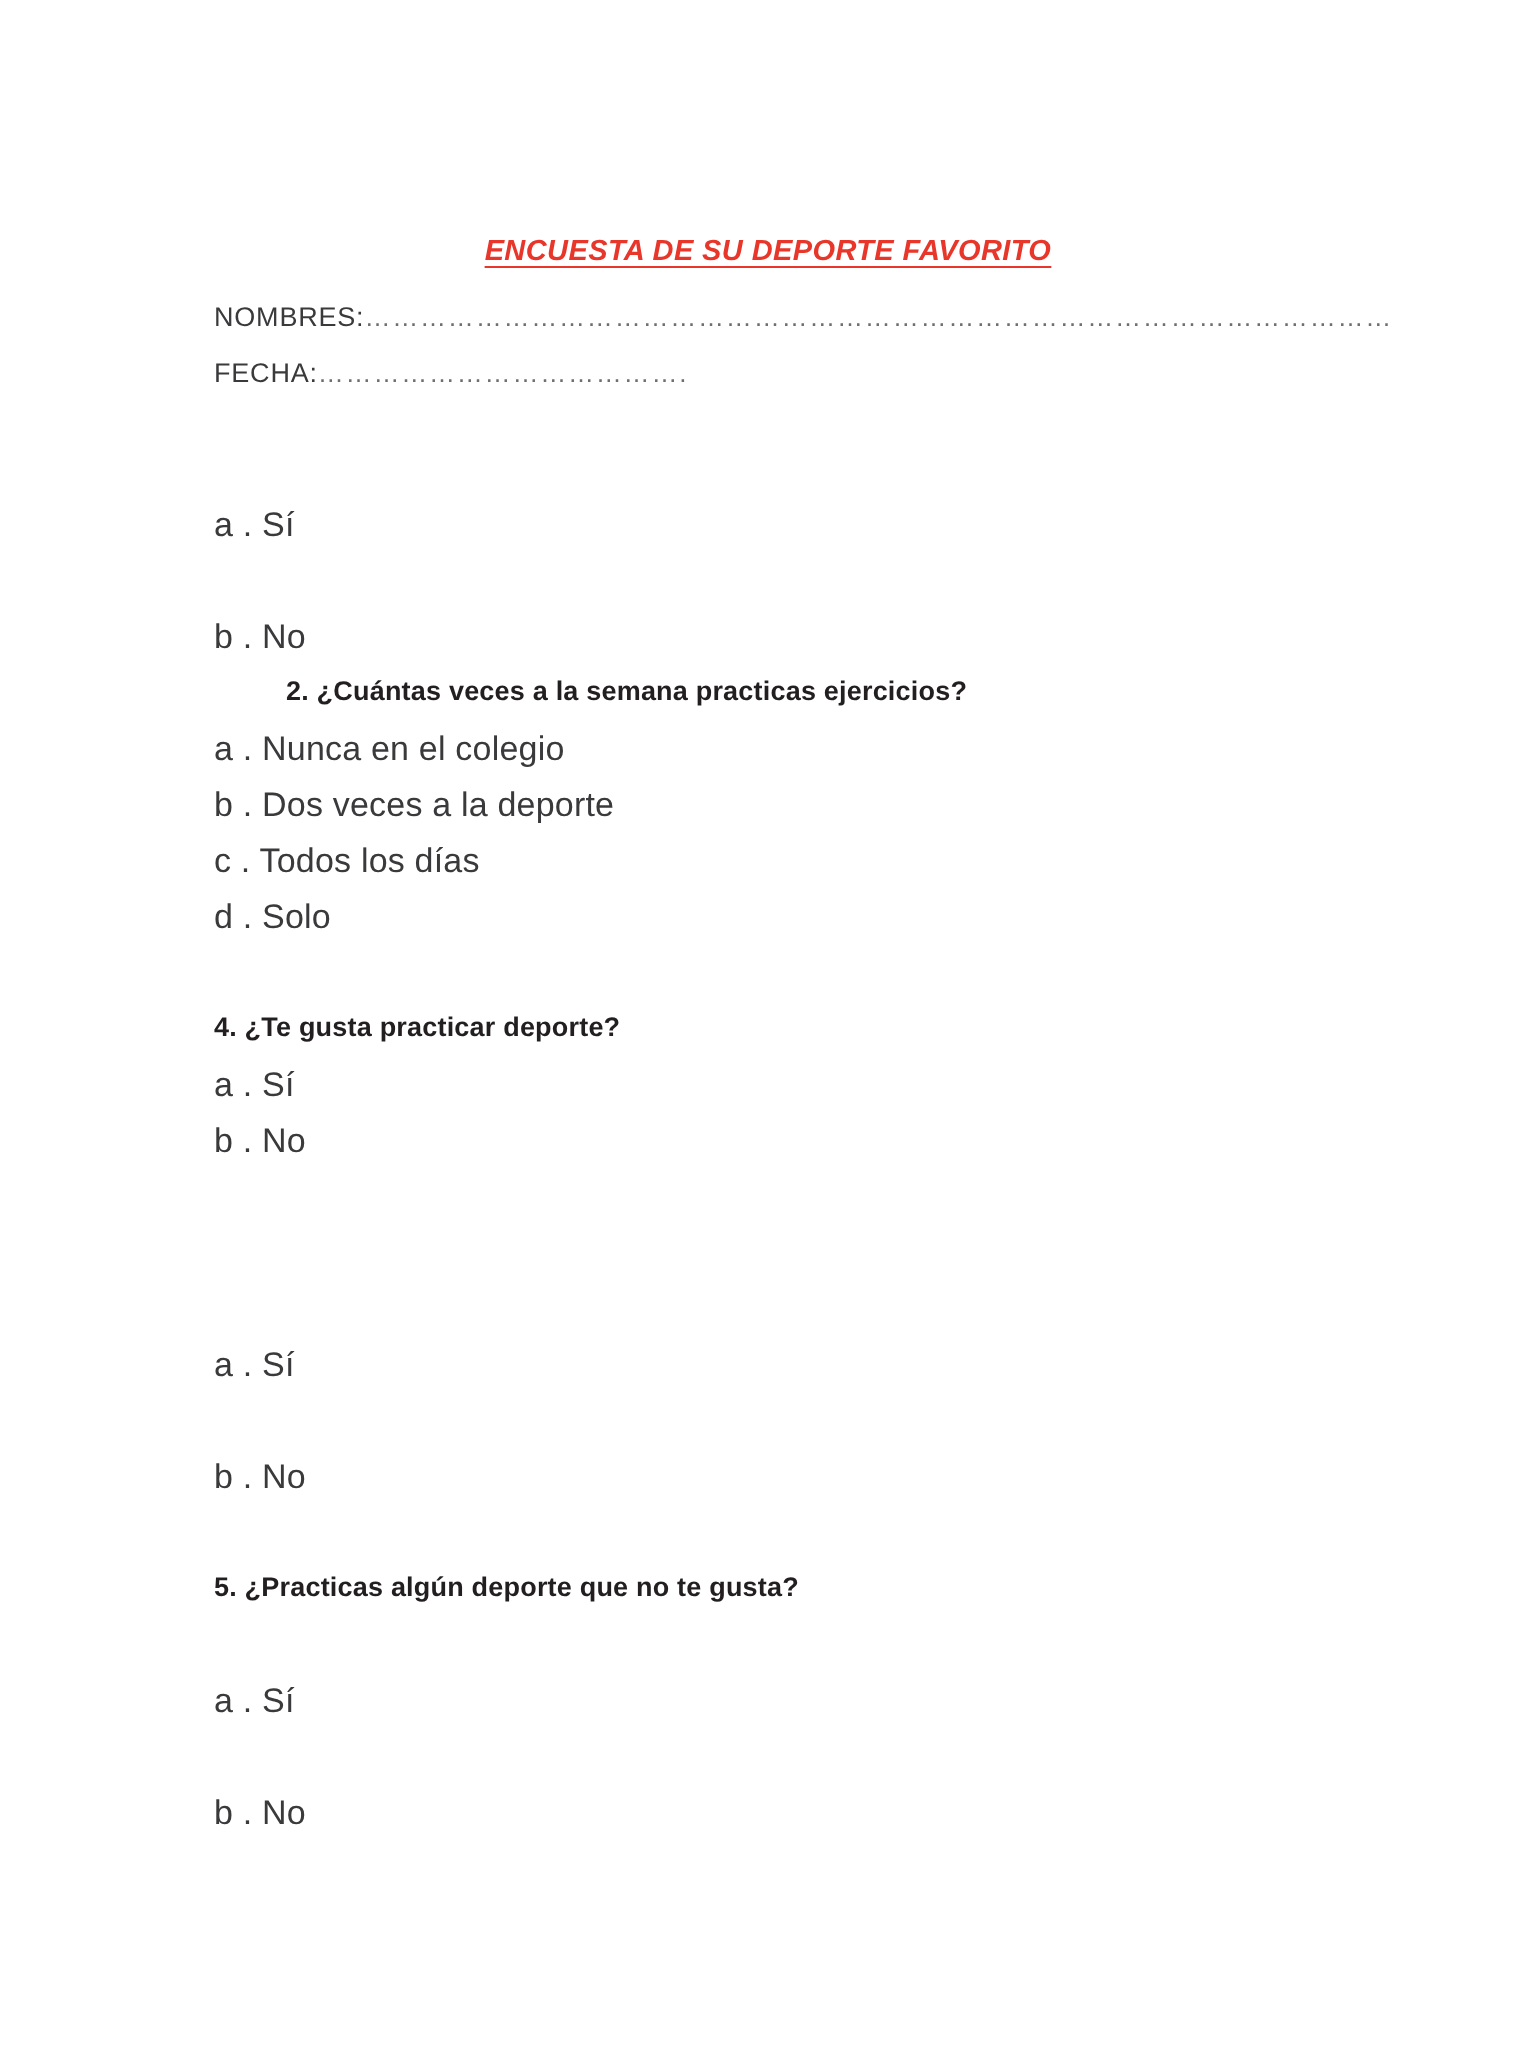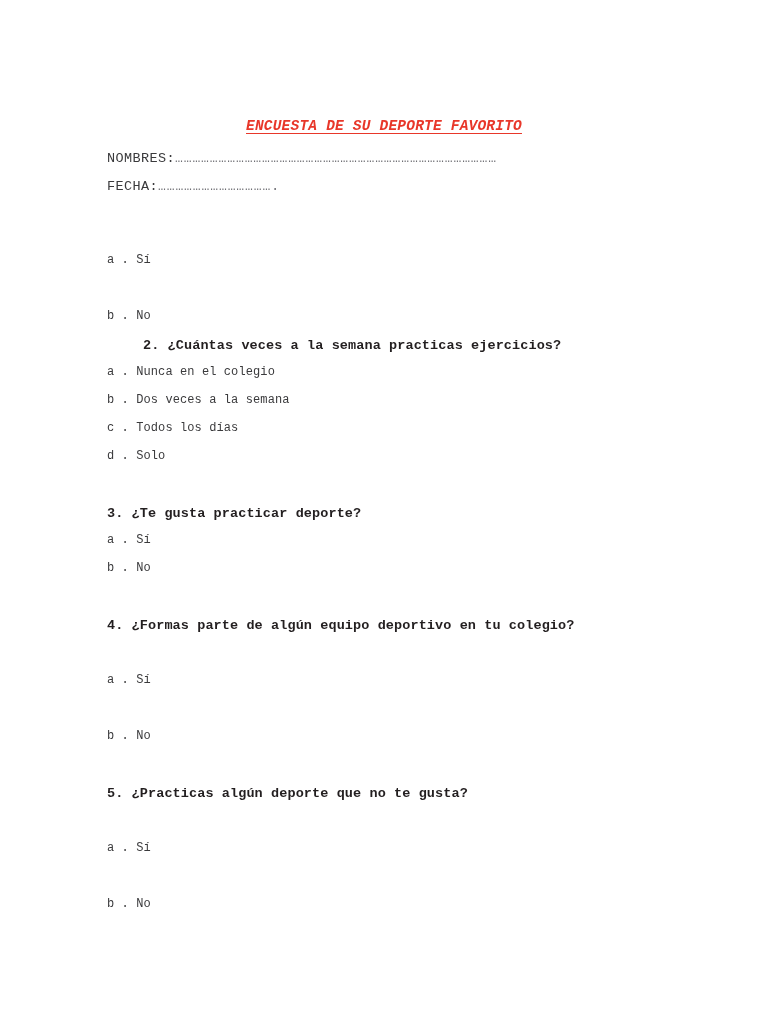--- a/index.html
+++ b/index.html
@@ -7,21 +7,21 @@
     margin: 0;
     padding: 0;
     background: #ffffff;
   }
   .page {
     position: relative;
     width: 768px;
     height: 1024px;
     background: #ffffff;
     overflow: hidden;
-    font-family: Liberation Mono, monospace;
+    font-family: Liberation Sans, sans-serif;
     color: #231f20;
   }
   .doc-title {
     position: absolute;
     left: 0;
     top: 118px;
     width: 768px;
     text-align: center;
     font-size: 14.5px;
     font-weight: bold;
@@ -57,21 +57,21 @@
     font-weight: bold;
     color: #231f20;
     line-height: 17px;
     letter-spacing: 0.1px;
   }
   .question.wrap { width: 512px; white-space: normal; }
 
   .option {
     position: absolute;
     left: 107px;
-    font-size: 12px;
+    font-size: 17px;
     font-weight: normal;
     color: #3a3a3c;
     white-space: nowrap;
     letter-spacing: 0.1px;
   }
 
   
   #q1        { top: 206px; }
   #q1-opt-a  { top: 253px; }
   #q1-opt-b  { top: 309px; }
@@ -107,29 +107,28 @@
 
   <div class="field-row" id="field-nombres">
     <span class="field-label">NOMBRES:</span><span class="field-dots">…………………………………………………………………………………………………</span>
   </div>
 
   <div class="option" id="q1-opt-a">a . Sí</div>
   <div class="option" id="q1-opt-b">b . No</div>
 
   <div class="question" id="q2">2. ¿Cuántas veces a la semana practicas ejercicios?</div>
   <div class="option" id="q2-opt-a">a . Nunca en el colegio</div>
-  <div class="option" id="q2-opt-b">b . Dos veces a la semana</div>
+  <div class="option" id="q2-opt-b">b . Dos veces a la deporte</div>
   <div class="option" id="q2-opt-c">c . Todos los días</div>
   <div class="option" id="q2-opt-d">d . Solo</div>
 
-  <div class="question" id="q3">3. ¿Te gusta practicar deporte?</div>
+  <div class="question" id="q3">4. ¿Te gusta practicar deporte?</div>
   <div class="option" id="q3-opt-a">a . Sí</div>
   <div class="option" id="q3-opt-b">b . No</div>
 
-  <div class="question" id="q4">4. ¿Formas parte de algún equipo deportivo en tu colegio?</div>
   <div class="option" id="q4-opt-a">a . Sí</div>
   <div class="option" id="q4-opt-b">b . No</div>
 
   <div class="question" id="q5">5. ¿Practicas algún deporte que no te gusta?</div>
   <div class="option" id="q5-opt-a">a . Sí</div>
   <div class="option" id="q5-opt-b">b . No</div>
 
 </div>
 
 </body></html>

